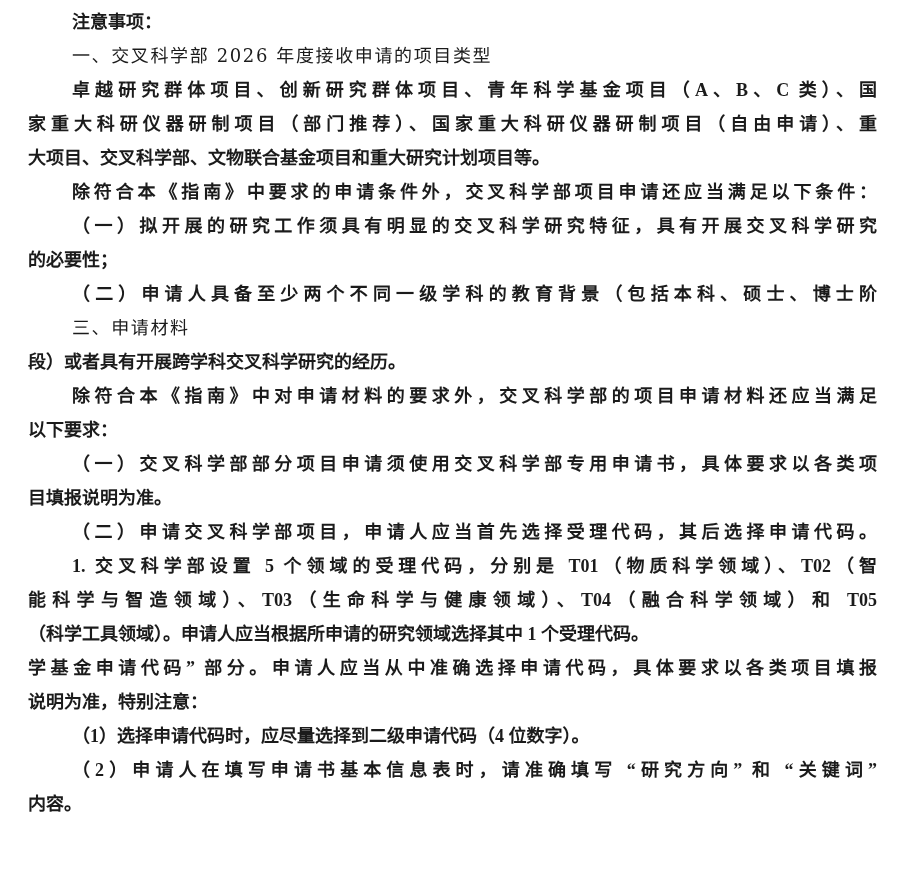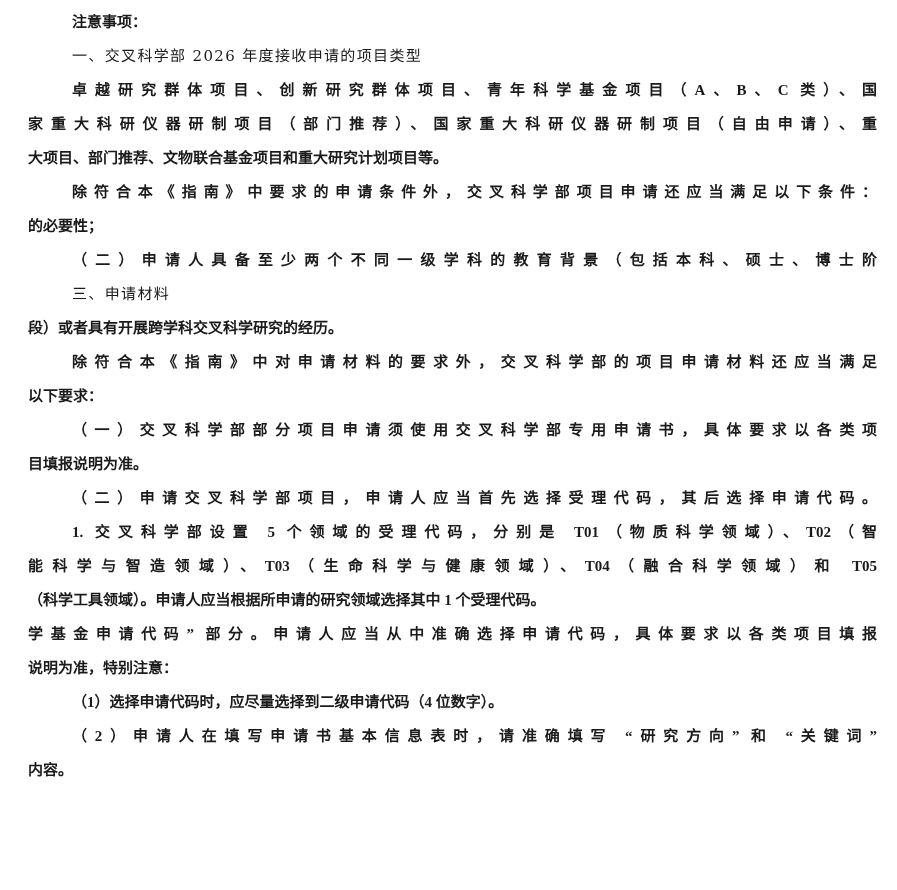--- a/index.html
+++ b/index.html
@@ -9,21 +9,21 @@
   }
   .page {
     position: relative;
     width: 897px;
     height: 890px;
     background: #ffffff;
     color: #1b1b1b;
     overflow: hidden;
     box-sizing: border-box;
     padding: 5px 20px 0 28px;
-    font-size: 15px;
+    font-size: 18px;
   }
   .line {
     height: 34px;
     line-height: 34px;
     overflow: hidden;
   }
   .line.indent {
     padding-left: 44px;
   }
   .line.fill {
@@ -46,22 +46,23 @@
 </style>
 </head>
 <body>
 
 <div class="page">
   <div>
       <div class="line indent"><span class="s-hei">注意事项：</span></div>
       <div class="line indent"><span class="s-kai">一、交叉科学部 2026 年度接收申请的项目类型</span></div>
       <div class="line indent fill"><span class="s-song">卓越研究群体项目、创新研究群体项目、青年科学基金项目（A、B、C 类）、国</span></div>
       <div class="line fill"><span class="s-song">家重大科研仪器研制项目（部门推荐）、国家重大科研仪器研制项目（自由申请）、重</span></div>
-      <div class="line"><span class="s-song">大项目、部门推荐、文物联合基金项目和重大研究计划项目等。</span></div>
+      <div class="line"><span class="s-song">大项目、交叉科学部、文物联合基金项目和重大研究计划项目等。</span></div>
       <div class="line indent fill"><span class="s-song">除符合本《指南》中要求的申请条件外，交叉科学部项目申请还应当满足以下条件：</span></div>
+      <div class="line indent fill"><span class="s-song">（一）拟开展的研究工作须具有明显的交叉科学研究特征，具有开展交叉科学研究</span></div>
       <div class="line"><span class="s-song">的必要性；</span></div>
       <div class="line indent fill"><span class="s-song">（二）申请人具备至少两个不同一级学科的教育背景（包括本科、硕士、博士阶</span></div>
       <div class="line indent"><span class="s-kai">三、申请材料</span></div>
       <div class="line"><span class="s-song">段）或者具有开展跨学科交叉科学研究的经历。</span></div>
       <div class="line indent fill"><span class="s-song">除符合本《指南》中对申请材料的要求外，交叉科学部的项目申请材料还应当满足</span></div>
       <div class="line"><span class="s-song">以下要求：</span></div>
       <div class="line indent fill"><span class="s-hei">（一）交叉科学部部分项目申请须使用交叉科学部专用申请书，具体要求以各类项</span></div>
       <div class="line"><span class="s-hei">目填报说明为准。</span></div>
       <div class="line indent fill"><span class="s-hei">（二）申请交叉科学部项目，申请人应当首先选择受理代码，其后选择申请代码。</span></div>
       <div class="line indent fill"><span class="s-song">1. 交叉科学部设置 5 个领域的受理代码，分别是 T01（物质科学领域）、T02（智</span></div>

